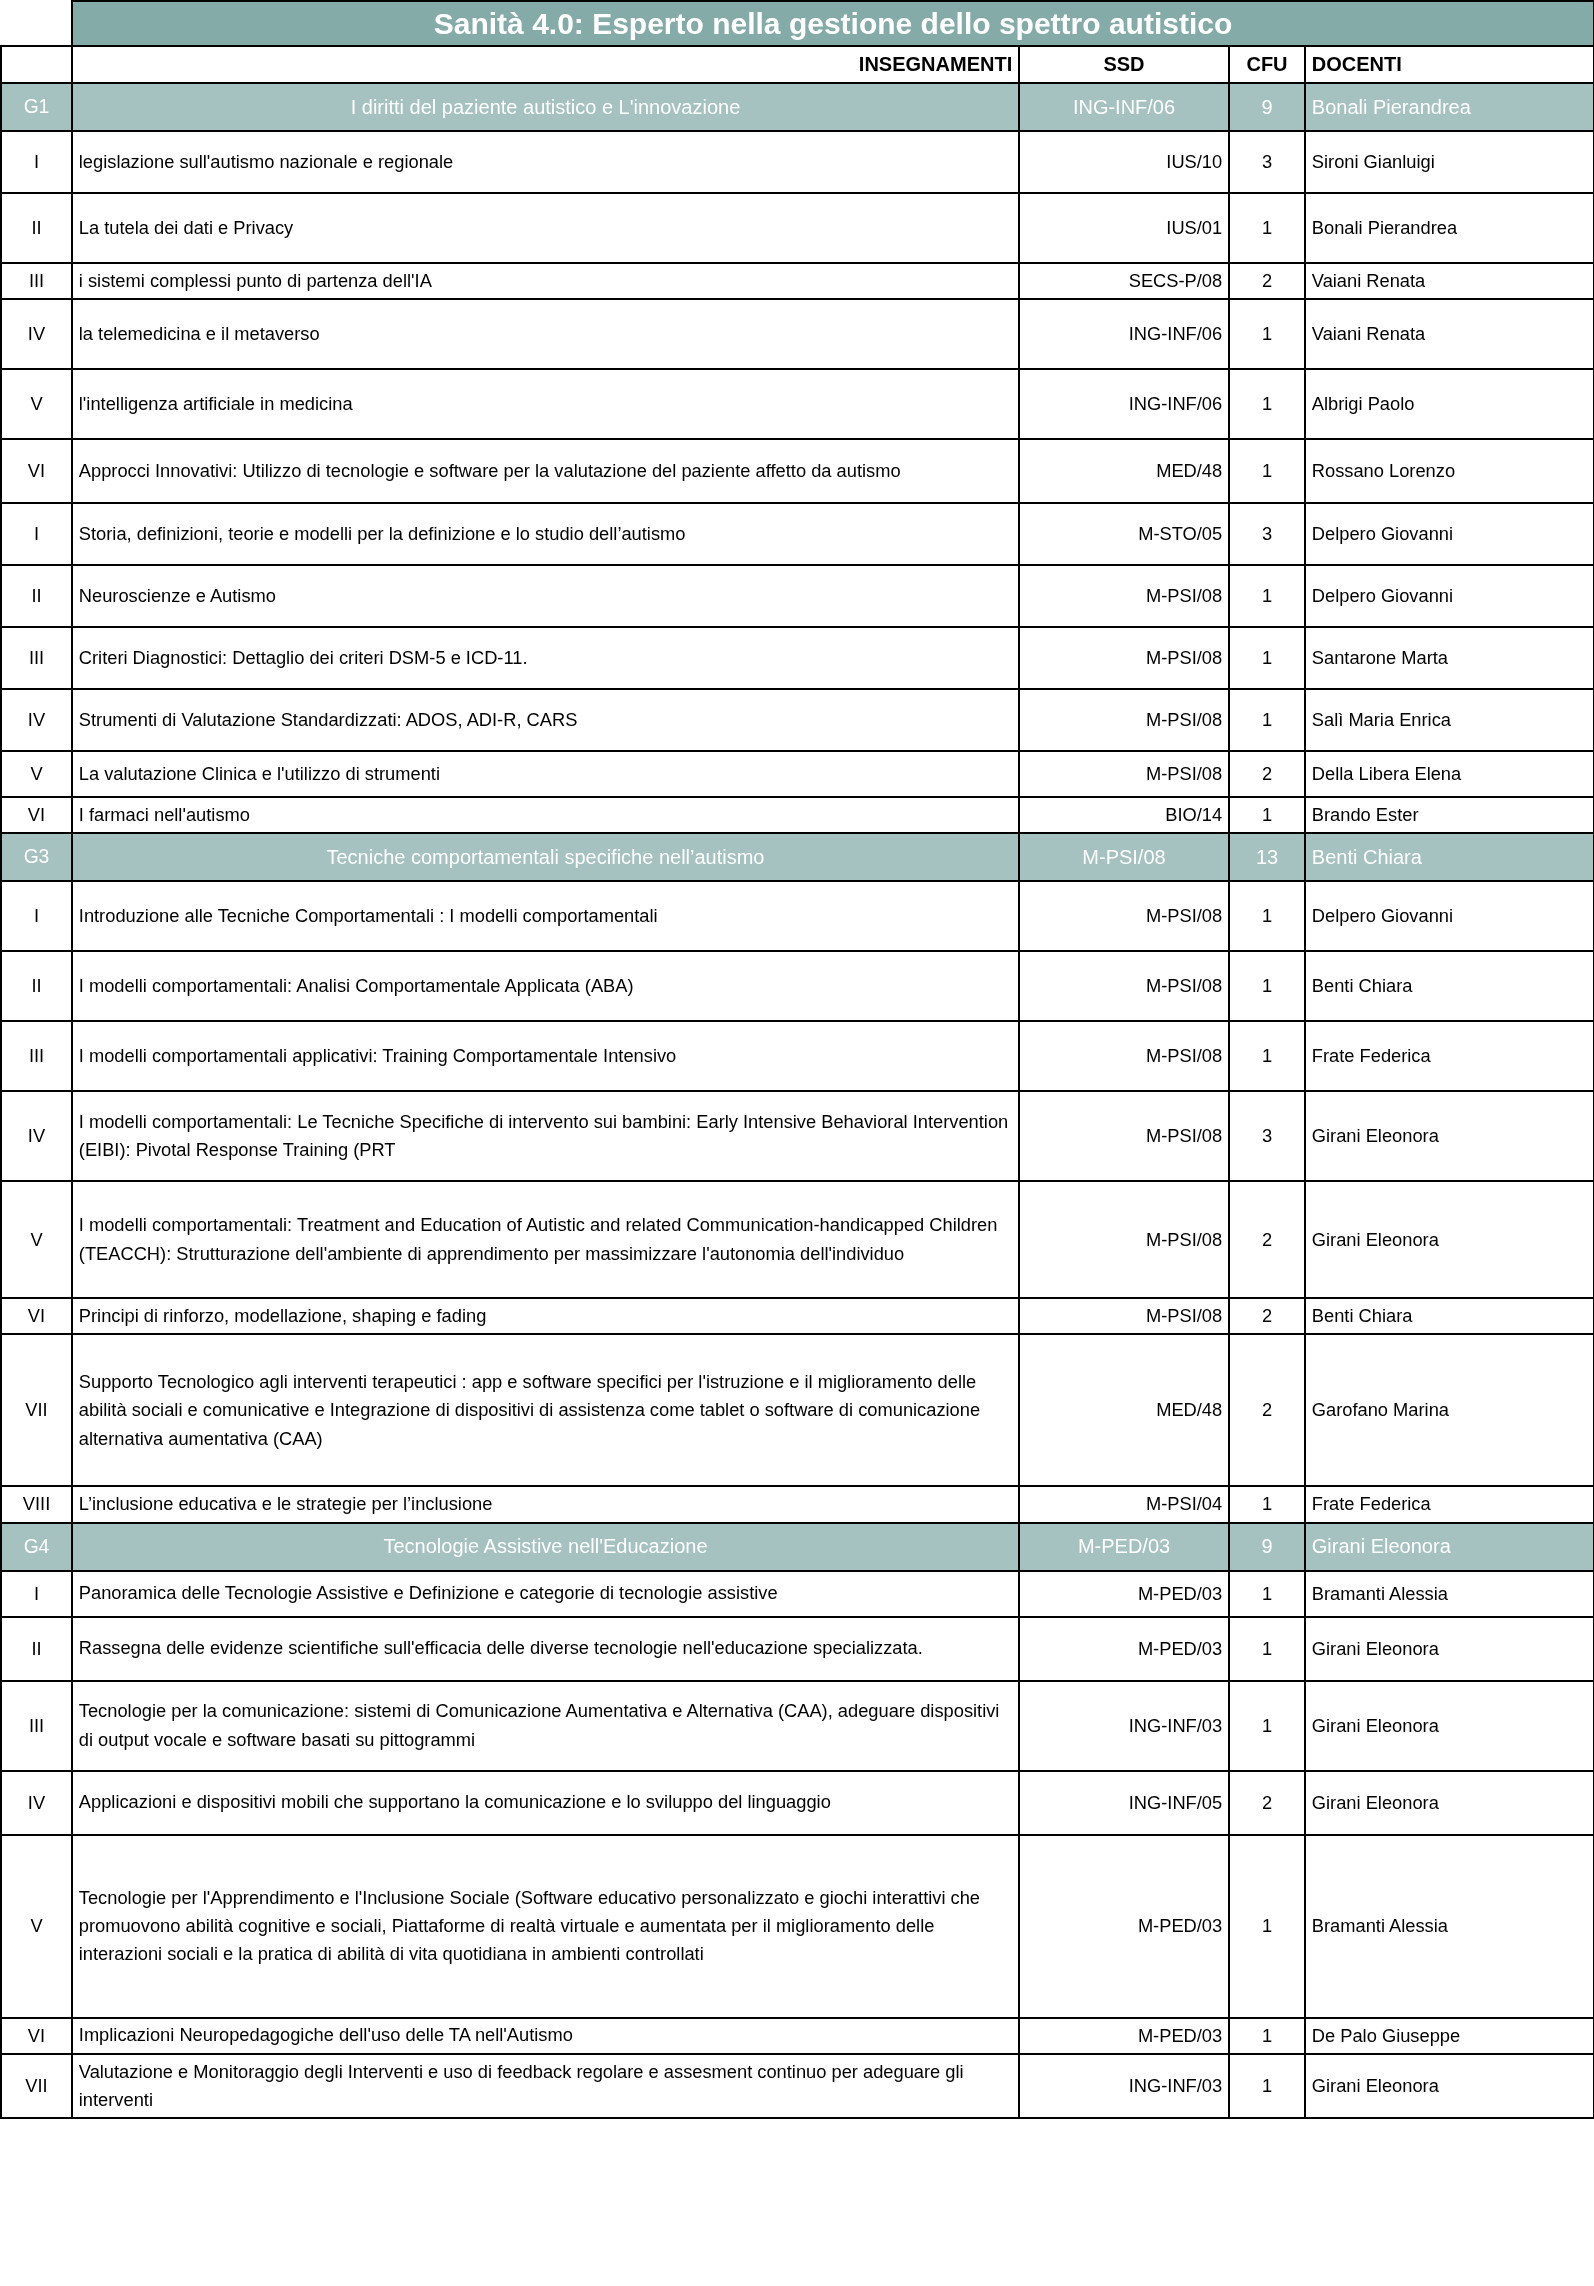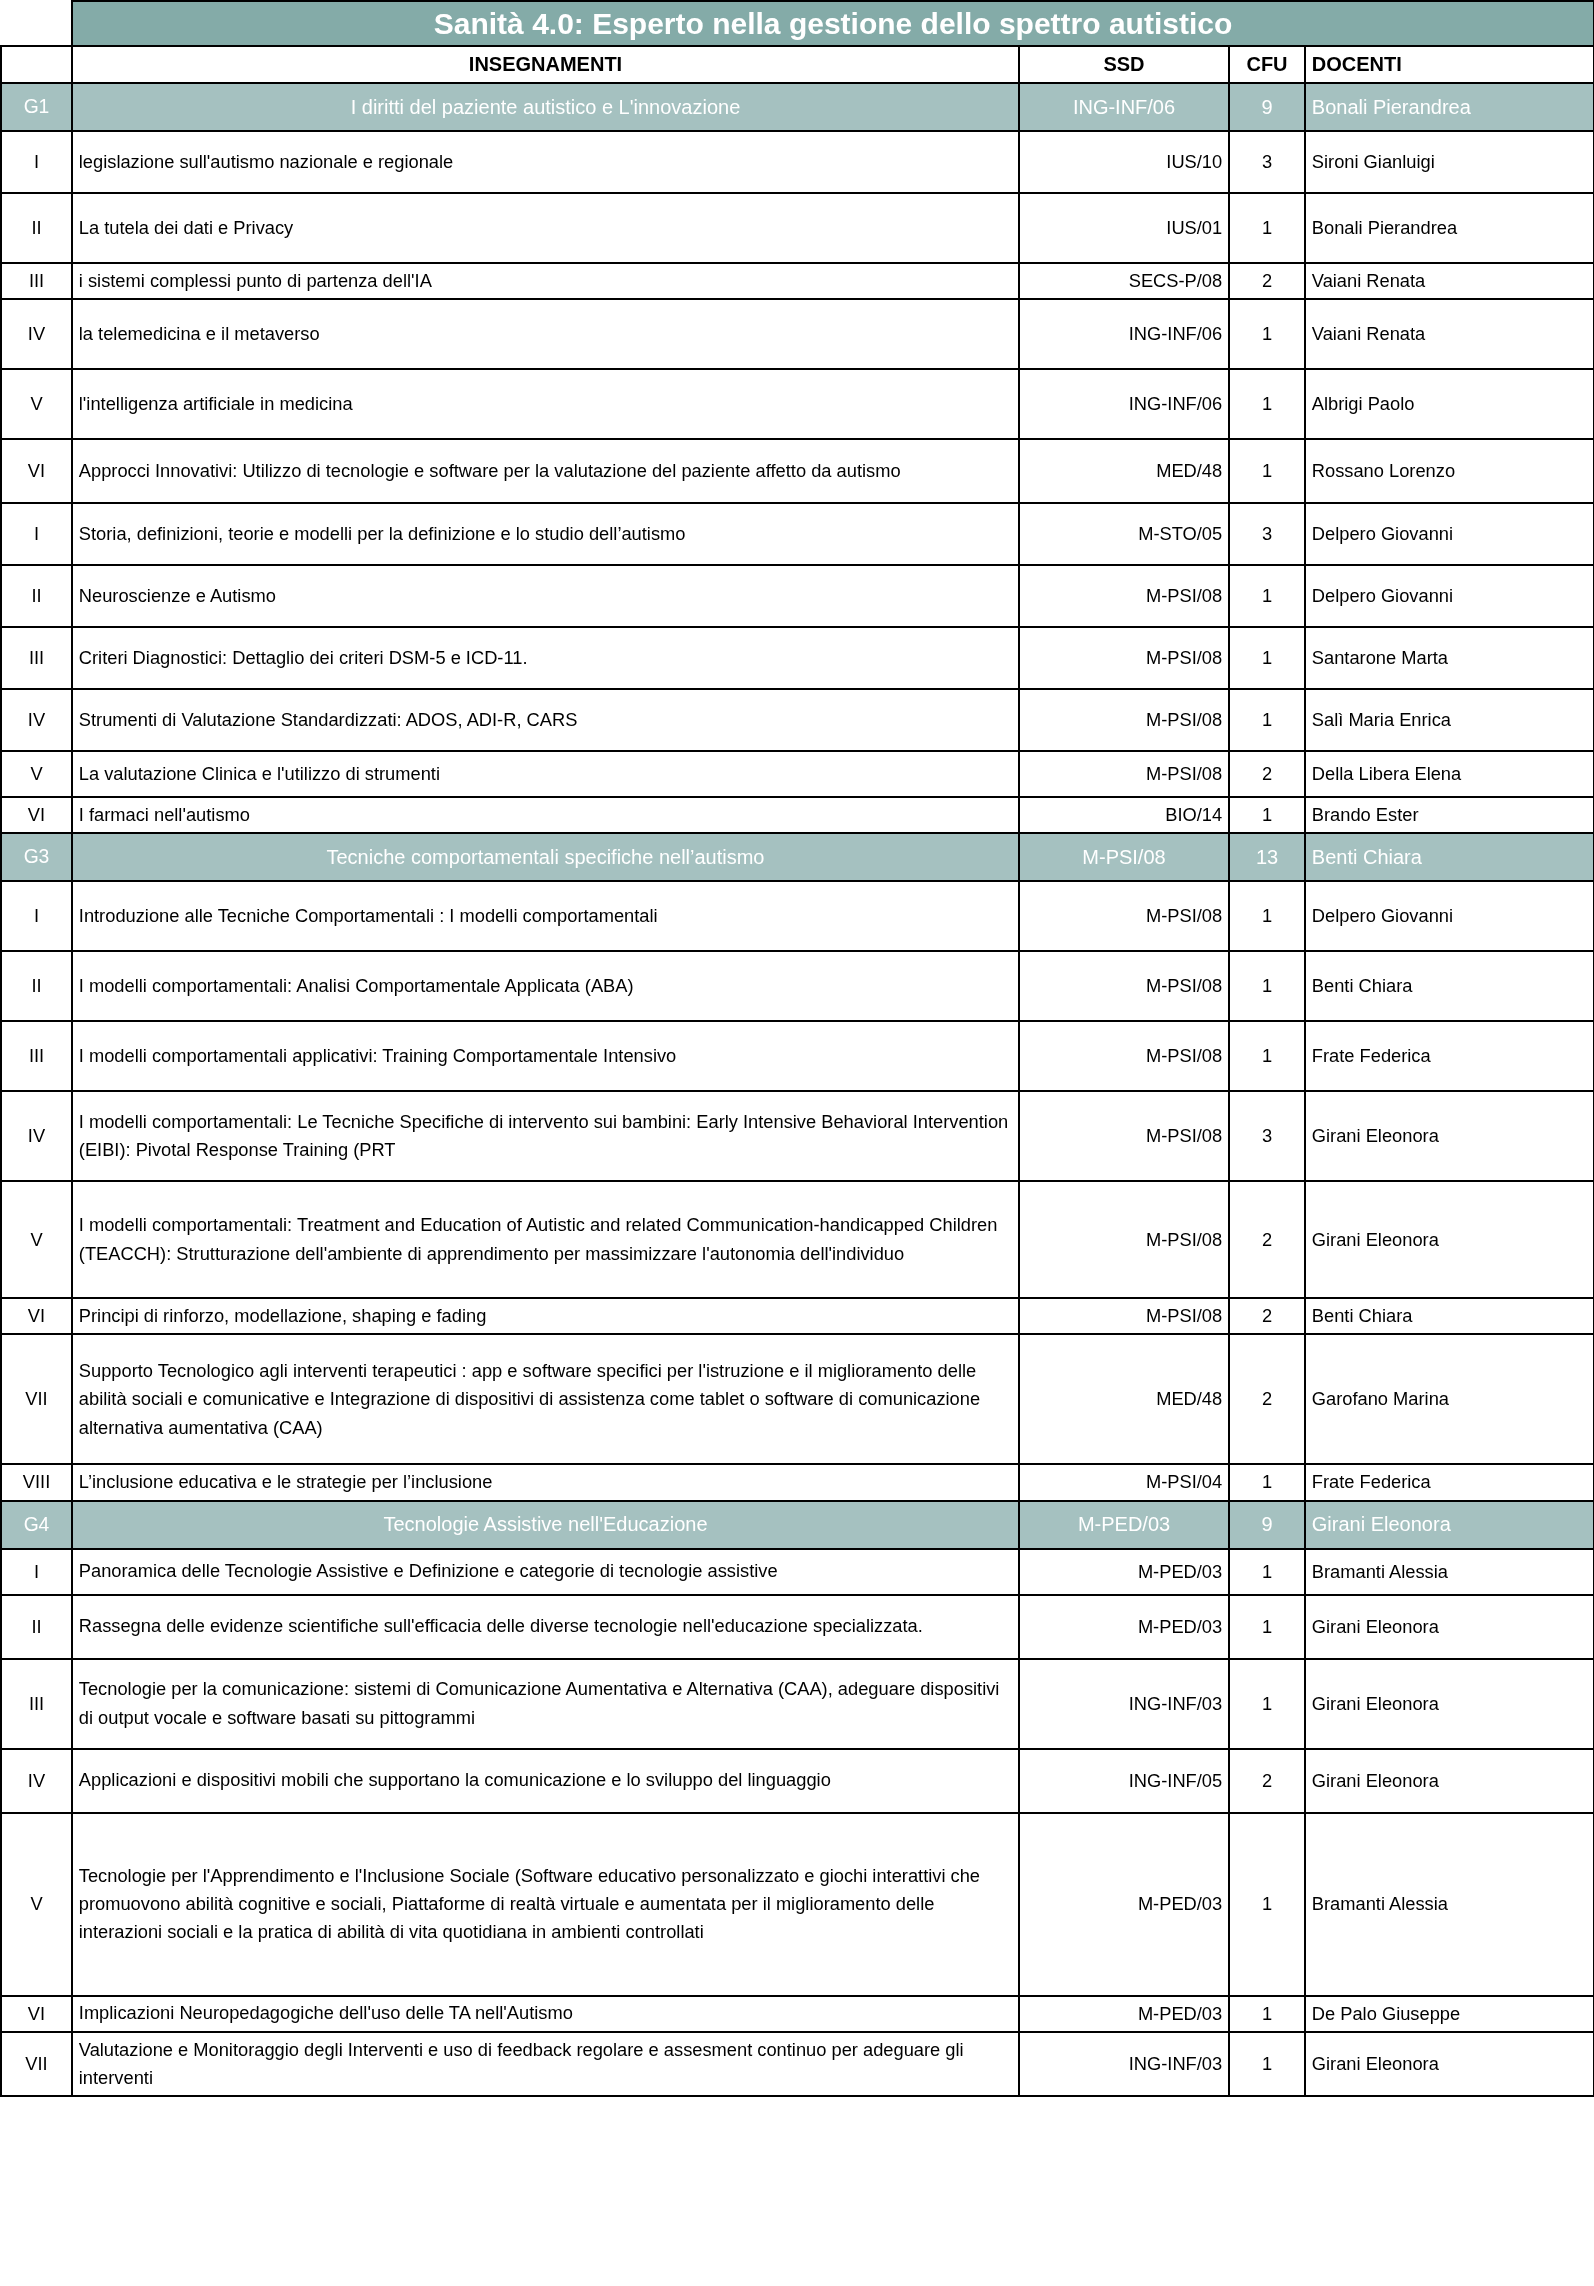--- a/index.html
+++ b/index.html
@@ -57,21 +57,21 @@
 
   
   tr.head-row td {
     background: #ffffff;
     font-size: 20px;
     font-weight: bold;
     height: 37px;
     padding-top: 1.9px;
     padding-bottom: 1.9px;
   }
-  td.h-ins { text-align: center; padding-left: 7.7px; margin-top: 20px; }
+  td.h-ins { text-align: right; padding-left: 7.7px; margin-top: 20px; }
   td.h-ssd { text-align: center; }
   td.h-cfu { text-align: center; }
   td.h-doc { text-align: left; padding-left: 5.8px; }
 
   
   tr.group-row td {
     background: #A5C1C0;
     color: #ffffff;
     font-weight: normal;
     font-size: 20px;
@@ -114,21 +114,21 @@
     font-size: 18.3px;
   }
 
   
   tr.h-1 td { height: 62px; }
   tr.h-2 td { height: 70px; }
   tr.h-3 td { height: 36px; }
   tr.h-4 td { height: 90px; }
   tr.h-5 td { height: 117px; }
   tr.h-6 td { height: 46px; }
-  tr.h-7 td { height: 130px; }
+  tr.h-7 td { height: 152px; }
   tr.h-8 td { height: 183px; }
   tr.h-9 td { height: 56px; }
 </style>
 </head>
 <body>
 
 <style>
   tr.h-6b td { height: 64px; }
 </style>
 

